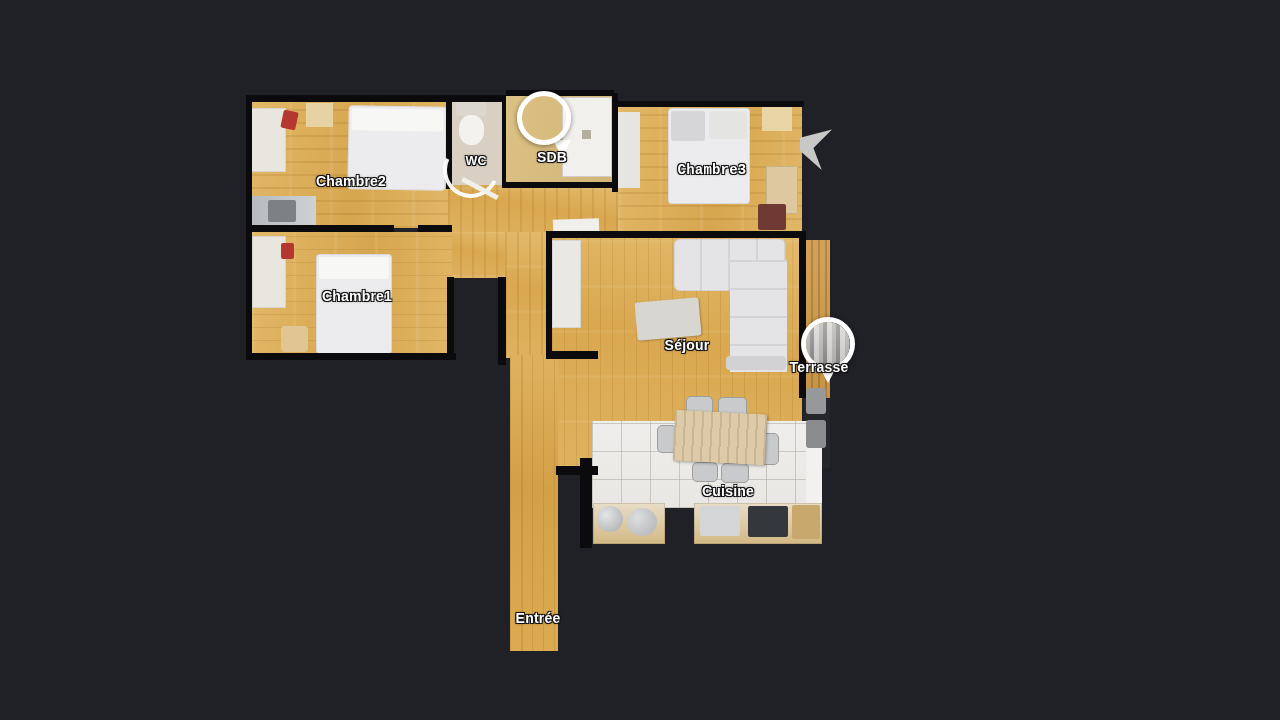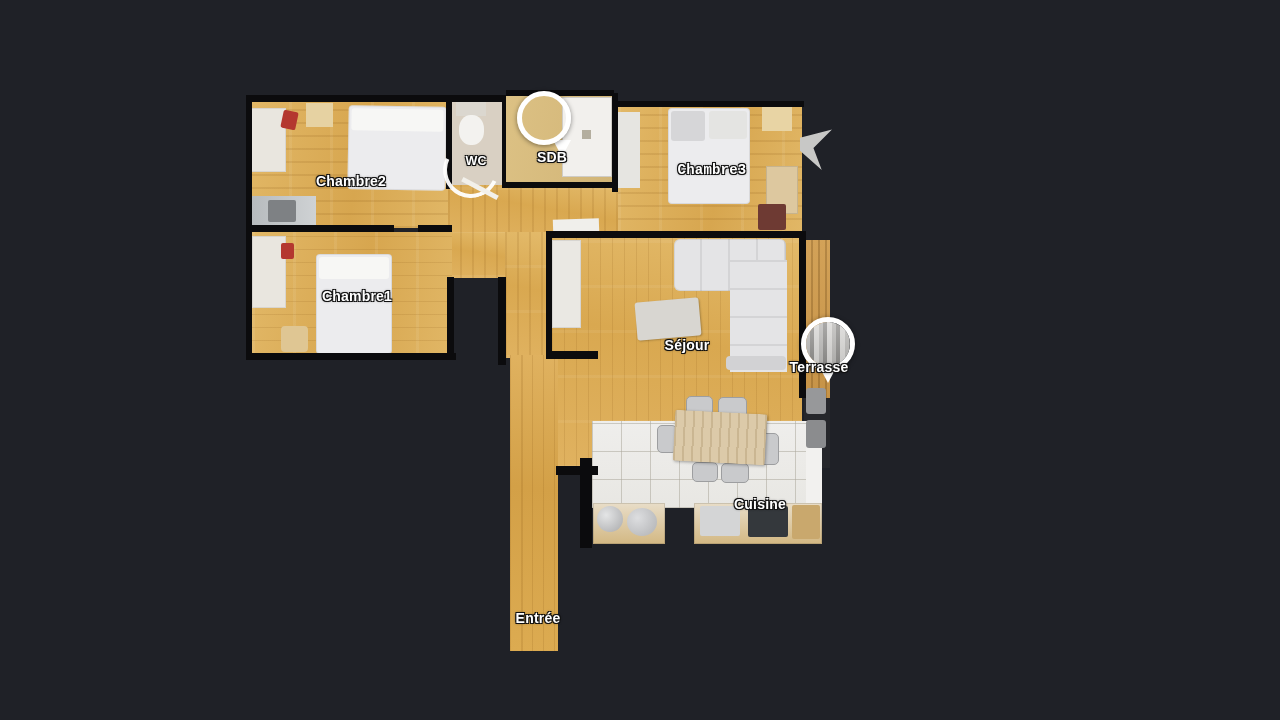--- a/index.html
+++ b/index.html
@@ -141,21 +141,21 @@
   .rl{position:absolute;transform:translate(-50%,-50%);z-index:30;
     color:#fff;font-weight:700;font-size:14px;letter-spacing:.2px;white-space:nowrap;
     text-shadow:-1px -1px 0 #111,1px -1px 0 #111,-1px 1px 0 #111,1px 1px 0 #111,0 0 3px rgba(0,0,0,.8);}
   .l-chambre2{left:351px;top:181px;}
   .l-wc{left:476px;top:161px;font-size:12.5px;}
   .l-sdb{left:552px;top:157px;}
   .l-chambre3{left:712px;top:170px;font-family:Liberation Mono, monospace;}
   .l-chambre1{left:357px;top:296px;}
   .l-sejour{left:687px;top:345px;}
   .l-terrasse{left:819px;top:367px;}
-  .l-cuisine{left:728px;top:504px;margin-left:32px;}
+  .l-cuisine{left:728px;top:491px;}
   .l-entree{left:538px;top:618px;}
 
   
   .pin{position:absolute;z-index:25;cursor:pointer;}
   .pin .ring{position:absolute;width:44px;height:44px;border:5px solid #fff;border-radius:50%;
     box-shadow:0 1px 5px rgba(0,0,0,.45);overflow:hidden;}
   .pin .tail{position:absolute;width:0;height:0;border-left:9px solid transparent;border-right:9px solid transparent;border-top:17px solid #fff;}
   .pin-sdb{left:517px;top:91px;}
   .pin-sdb .tail{left:36px;top:49px;}
   .pin-sdb .ring-img{width:100%;height:100%;

